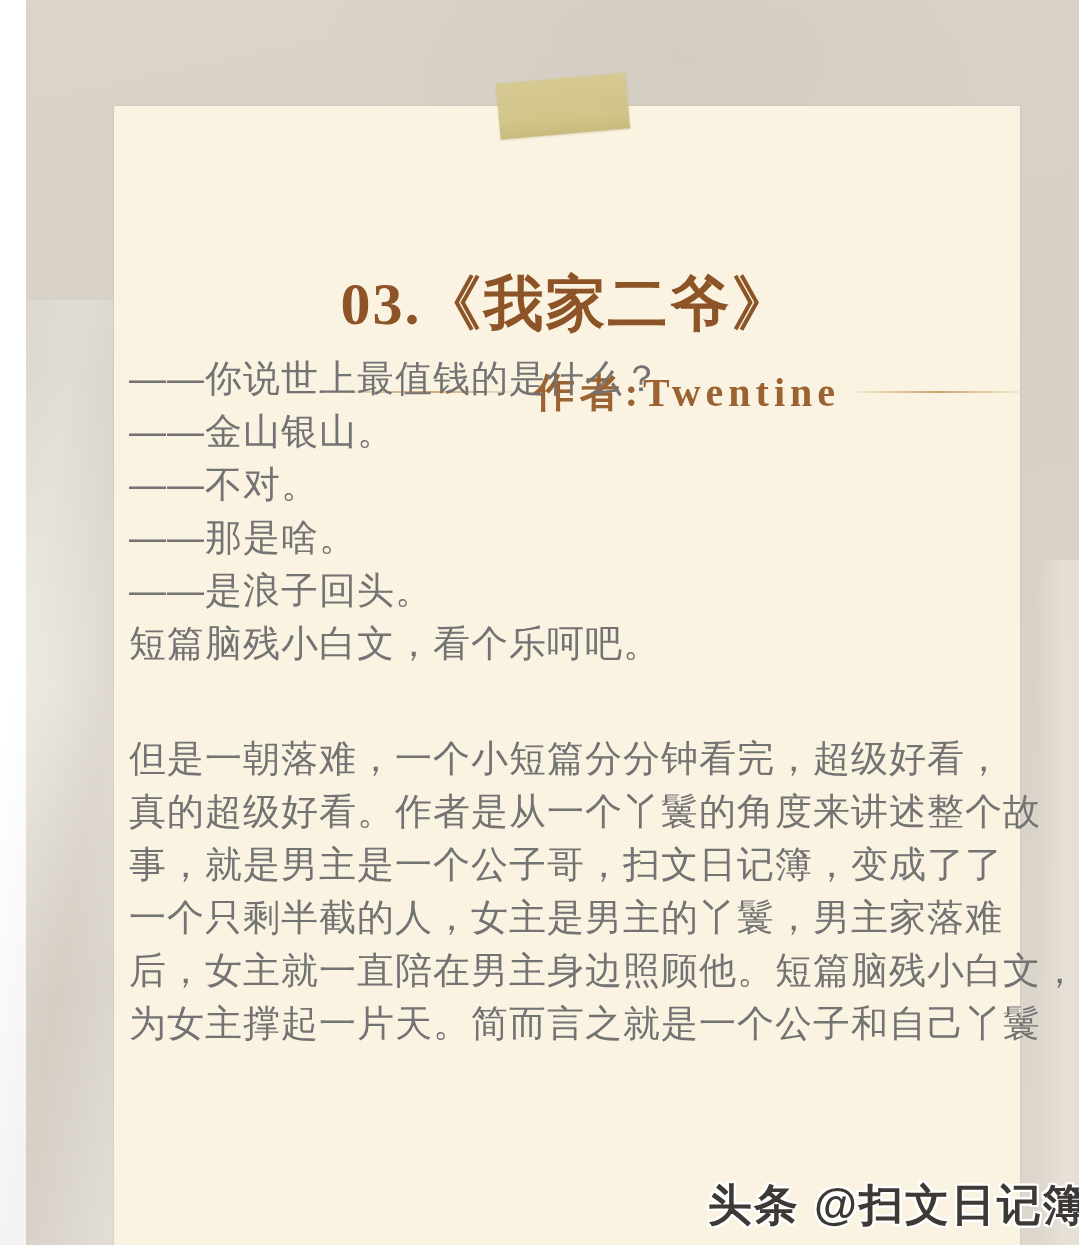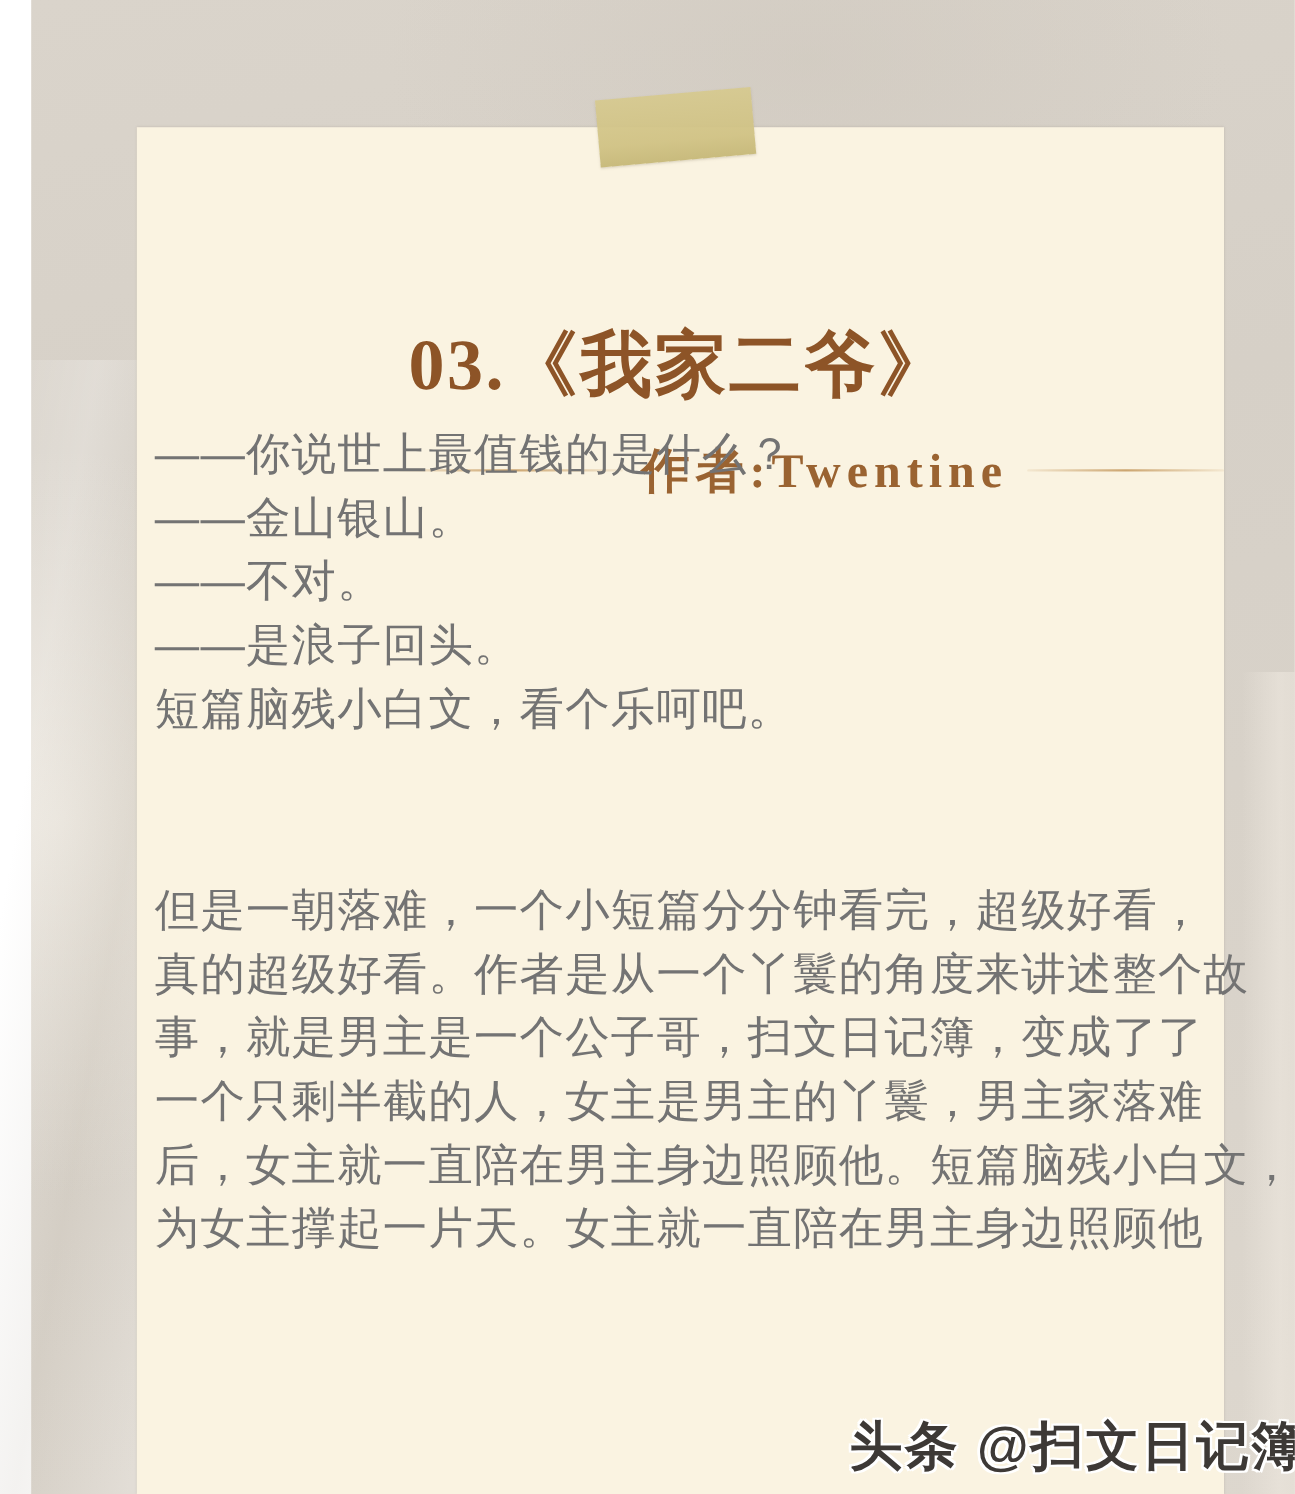--- a/index.html
+++ b/index.html
@@ -155,28 +155,29 @@
     <div class="author-row">
       <span class="rule rule-left"></span>
       <span class="author">作者:Twentine</span>
       <span class="rule rule-right"></span>
     </div>
 
     <div class="dialogue">
       <div class="txt-line">——你说世上最值钱的是什么？</div>
       <div class="txt-line">——金山银山。</div>
       <div class="txt-line">——不对。</div>
+      <div class="txt-line">——那是啥。</div>
       <div class="txt-line">——是浪子回头。</div>
       <div class="txt-line">短篇脑残小白文，看个乐呵吧。</div>
     </div>
 
     <div class="review">
       <div class="txt-line">但是一朝落难，一个小短篇分分钟看完，超级好看，</div>
       <div class="txt-line">真的超级好看。作者是从一个丫鬟的角度来讲述整个故</div>
       <div class="txt-line">事，就是男主是一个公子哥，扫文日记簿，变成了了</div>
       <div class="txt-line">一个只剩半截的人，女主是男主的丫鬟，男主家落难</div>
       <div class="txt-line">后，女主就一直陪在男主身边照顾他。短篇脑残小白文，</div>
-      <div class="txt-line">为女主撑起一片天。女主就一直陪在男主身边照顾他</div>
+      <div class="txt-line">为女主撑起一片天。简而言之就是一个公子和自己丫鬟</div>
     </div>
   </div>
 
   <div class="watermark">头条 @扫文日记簿</div>
 </div>
 
 </body></html>

